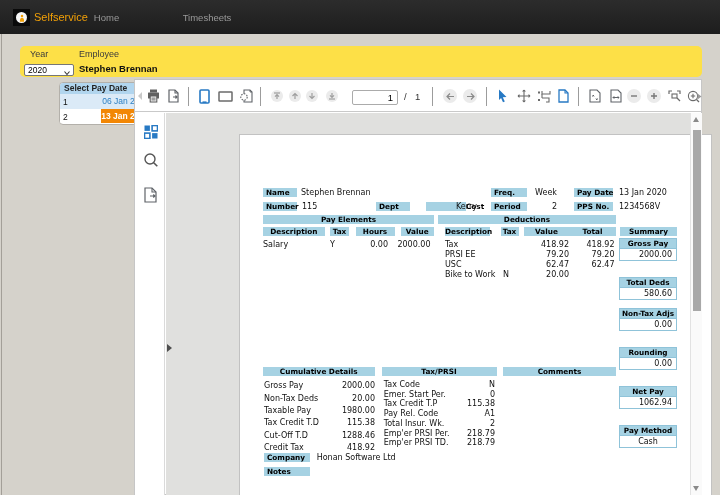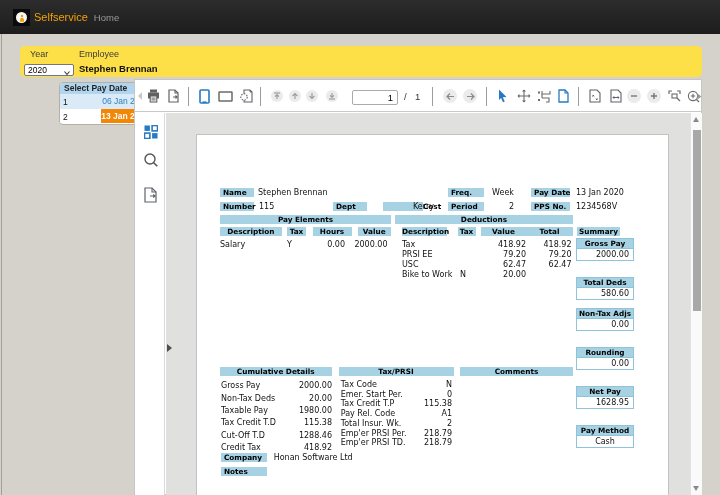--- a/index.html
+++ b/index.html
@@ -68,21 +68,21 @@
   #docarea { left:31px; top:33px; width:524px; height:382px; background:#e0e0de; }
   #vscroll { left:555px; top:33px; width:12px; height:382px; background:#fafafa; border-left:1px solid #e2e2e2; }
   #vscroll-up { position:absolute; left:2px; top:4px; width:0; height:0;
     border-left:3.5px solid transparent; border-right:3.5px solid transparent; border-bottom:5px solid #8a8a8a; }
   #vscroll-down { position:absolute; left:2px; bottom:4px; width:0; height:0;
     border-left:3.5px solid transparent; border-right:3.5px solid transparent; border-top:5px solid #8a8a8a; }
   #vscroll-thumb { position:absolute; left:1.5px; top:17px; width:8px; height:181px; background:#a8a8a8; }
 
   
   #page { left:61px; top:54px; width:473px; height:362px; background:#ffffff; border:1px solid #c2c2c2; border-bottom:none; }
-  #page { font-family:"DejaVu Sans", sans-serif; }
+  #page { font-family:"DejaVu Sans", sans-serif;margin-left:43px; }
   #page .cell { position:absolute; background:#a6d2e3; font-weight:bold; color:#000;
     font-size:7.3px; line-height:9.5px; height:9px; white-space:nowrap; }
   #page .cell.lpad { padding-left:3px; }
   #page .cell.ctr { text-align:center; }
   #page .txt { position:absolute; font-size:8px; color:#111; line-height:9px; height:9px; white-space:nowrap; }
   #page .num { text-align:right; }
   #page .sumbox { position:absolute; left:379px; width:58px; }
   #page .sumbox .shead { background:#a6d2e3; font-weight:bold; color:#000; font-size:7.3px; white-space:nowrap;
     height:10px; line-height:10px; text-align:center; border:1px solid #8fc3d9; border-bottom:none; }
   #page .sumbox .sval { background:#ffffff; border:1px solid #8fc3d9; height:13px; line-height:11px;
@@ -100,20 +100,21 @@
         <span id="logo-circle">
           <svg width="8" height="8" viewBox="0 0 11 11">
             <circle cx="5.5" cy="2.6" r="1.7" fill="#f2a007"></circle>
             <path d="M2.6 10.5 Q2.4 5.2 5.5 5.0 Q8.6 5.2 8.4 10.5 Z" fill="#f2a007"></path>
           </svg>
         </span>
       </span>
       <span id="logo-text"><b>Self</b><span>service</span></span>
     </div>
     <div class="nav-tab abs" style="left:86px; width:41px;">Home</div>
+    <div class="nav-tab abs" style="left:176px; width:62px;">Timesheets</div>
   </div>
   <div id="left-edge-line" class="abs"></div>
 
   <div id="filterbar" class="abs">
     <div class="filt-label abs" style="left:10px;">Year</div>
     <div class="filt-label abs" style="left:59px;">Employee</div>
     <div id="year-select" class="abs">
       <span>2020</span>
       <span id="year-chevron">
         <svg width="6" height="6" viewBox="0 0 6 6">
@@ -344,21 +345,21 @@
       <div class="cell ctr" style="left:23px; top:91.5px; width:61.5px;">Description</div>
       <div class="cell ctr" style="left:90px; top:91.5px; width:19px;">Tax</div>
       <div class="cell ctr" style="left:115.5px; top:91.5px; width:39px;">Hours</div>
       <div class="cell ctr" style="left:160.5px; top:91.5px; width:33.5px;">Value</div>
       <div class="cell ctr" style="left:205px; top:91.5px; width:44.5px;">Description</div>
       <div class="cell ctr" style="left:260.5px; top:91.5px; width:18px;">Tax</div>
       <div class="cell" style="left:283.5px; top:91.5px; width:92.5px;">
         <span style="position:absolute; left:0; width:46px; text-align:center;">Value</span>
         <span style="position:absolute; left:46px; width:46px; text-align:center;">Total</span>
       </div>
-      <div class="cell ctr" style="left:380px; top:91.5px; width:43px;">Summary</div>
+      <div class="cell ctr" style="left:380px; top:91.5px; width:57px;">Summary</div>
 
       <div class="txt" style="left:23px; top:104.5px;">Salary</div>
       <div class="txt" style="left:90px; top:104.5px;">Y</div>
       <div class="txt num" style="left:108px; top:104.5px; width:40px;">0.00</div>
       <div class="txt num" style="left:150px; top:104.5px; width:40.5px;">2000.00</div>
 
       <div class="txt" style="left:205px; top:104.5px;">Tax</div>
       <div class="txt num" style="left:289px; top:104.5px; width:40px;">418.92</div>
       <div class="txt num" style="left:334.5px; top:104.5px; width:40px;">418.92</div>
       <div class="txt" style="left:205px; top:114.8px;">PRSI EE</div>
@@ -382,21 +383,21 @@
       <div class="sumbox" style="top:172.5px;">
         <div class="shead">Non-Tax Adjs</div>
         <div class="sval">0.00</div>
       </div>
       <div class="sumbox" style="top:211.5px;">
         <div class="shead">Rounding</div>
         <div class="sval">0.00</div>
       </div>
       <div class="sumbox" style="top:250.5px;">
         <div class="shead">Net Pay</div>
-        <div class="sval">1628.95</div>
+        <div class="sval">1062.94</div>
       </div>
       <div class="sumbox" style="top:289.5px;">
         <div class="shead">Pay Method</div>
         <div class="sval ctr">Cash</div>
       </div>
 
       <div class="cell ctr" style="left:23px; top:231.5px; width:111.5px;">Cumulative Details</div>
       <div class="cell ctr" style="left:141.5px; top:231.5px; width:115px;">Tax/PRSI</div>
       <div class="cell ctr" style="left:263px; top:231.5px; width:113px;">Comments</div>
 

